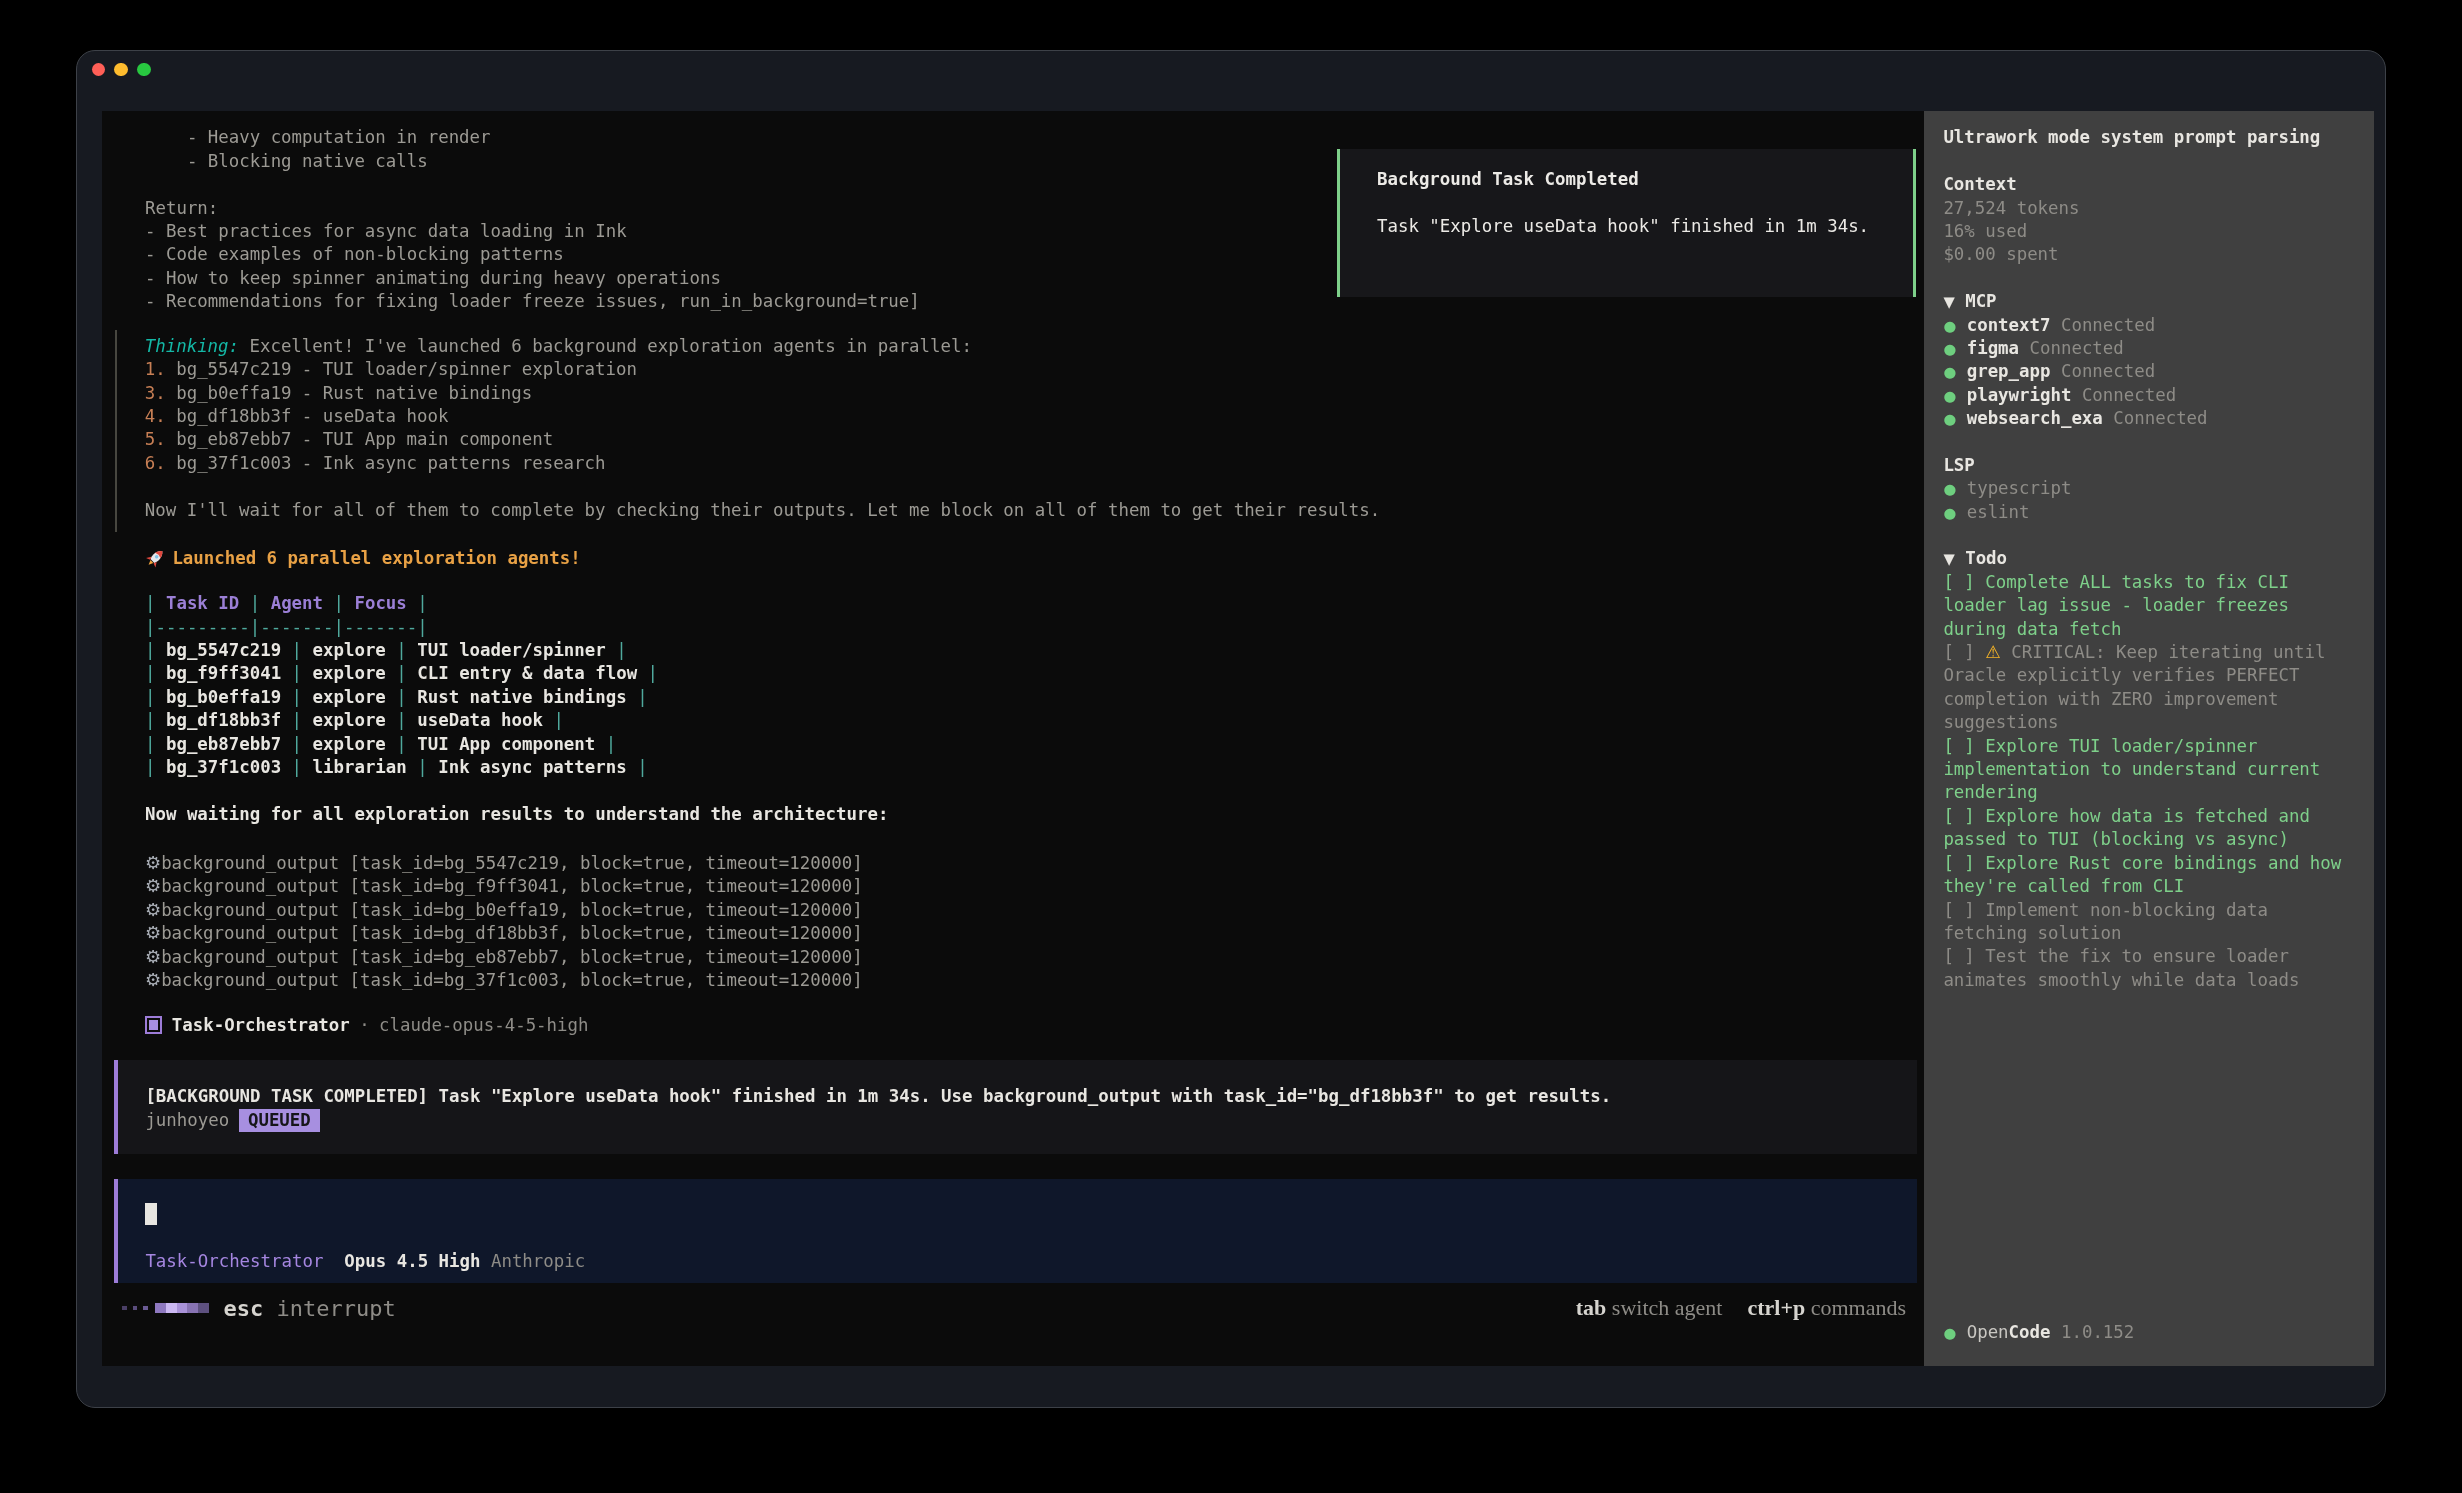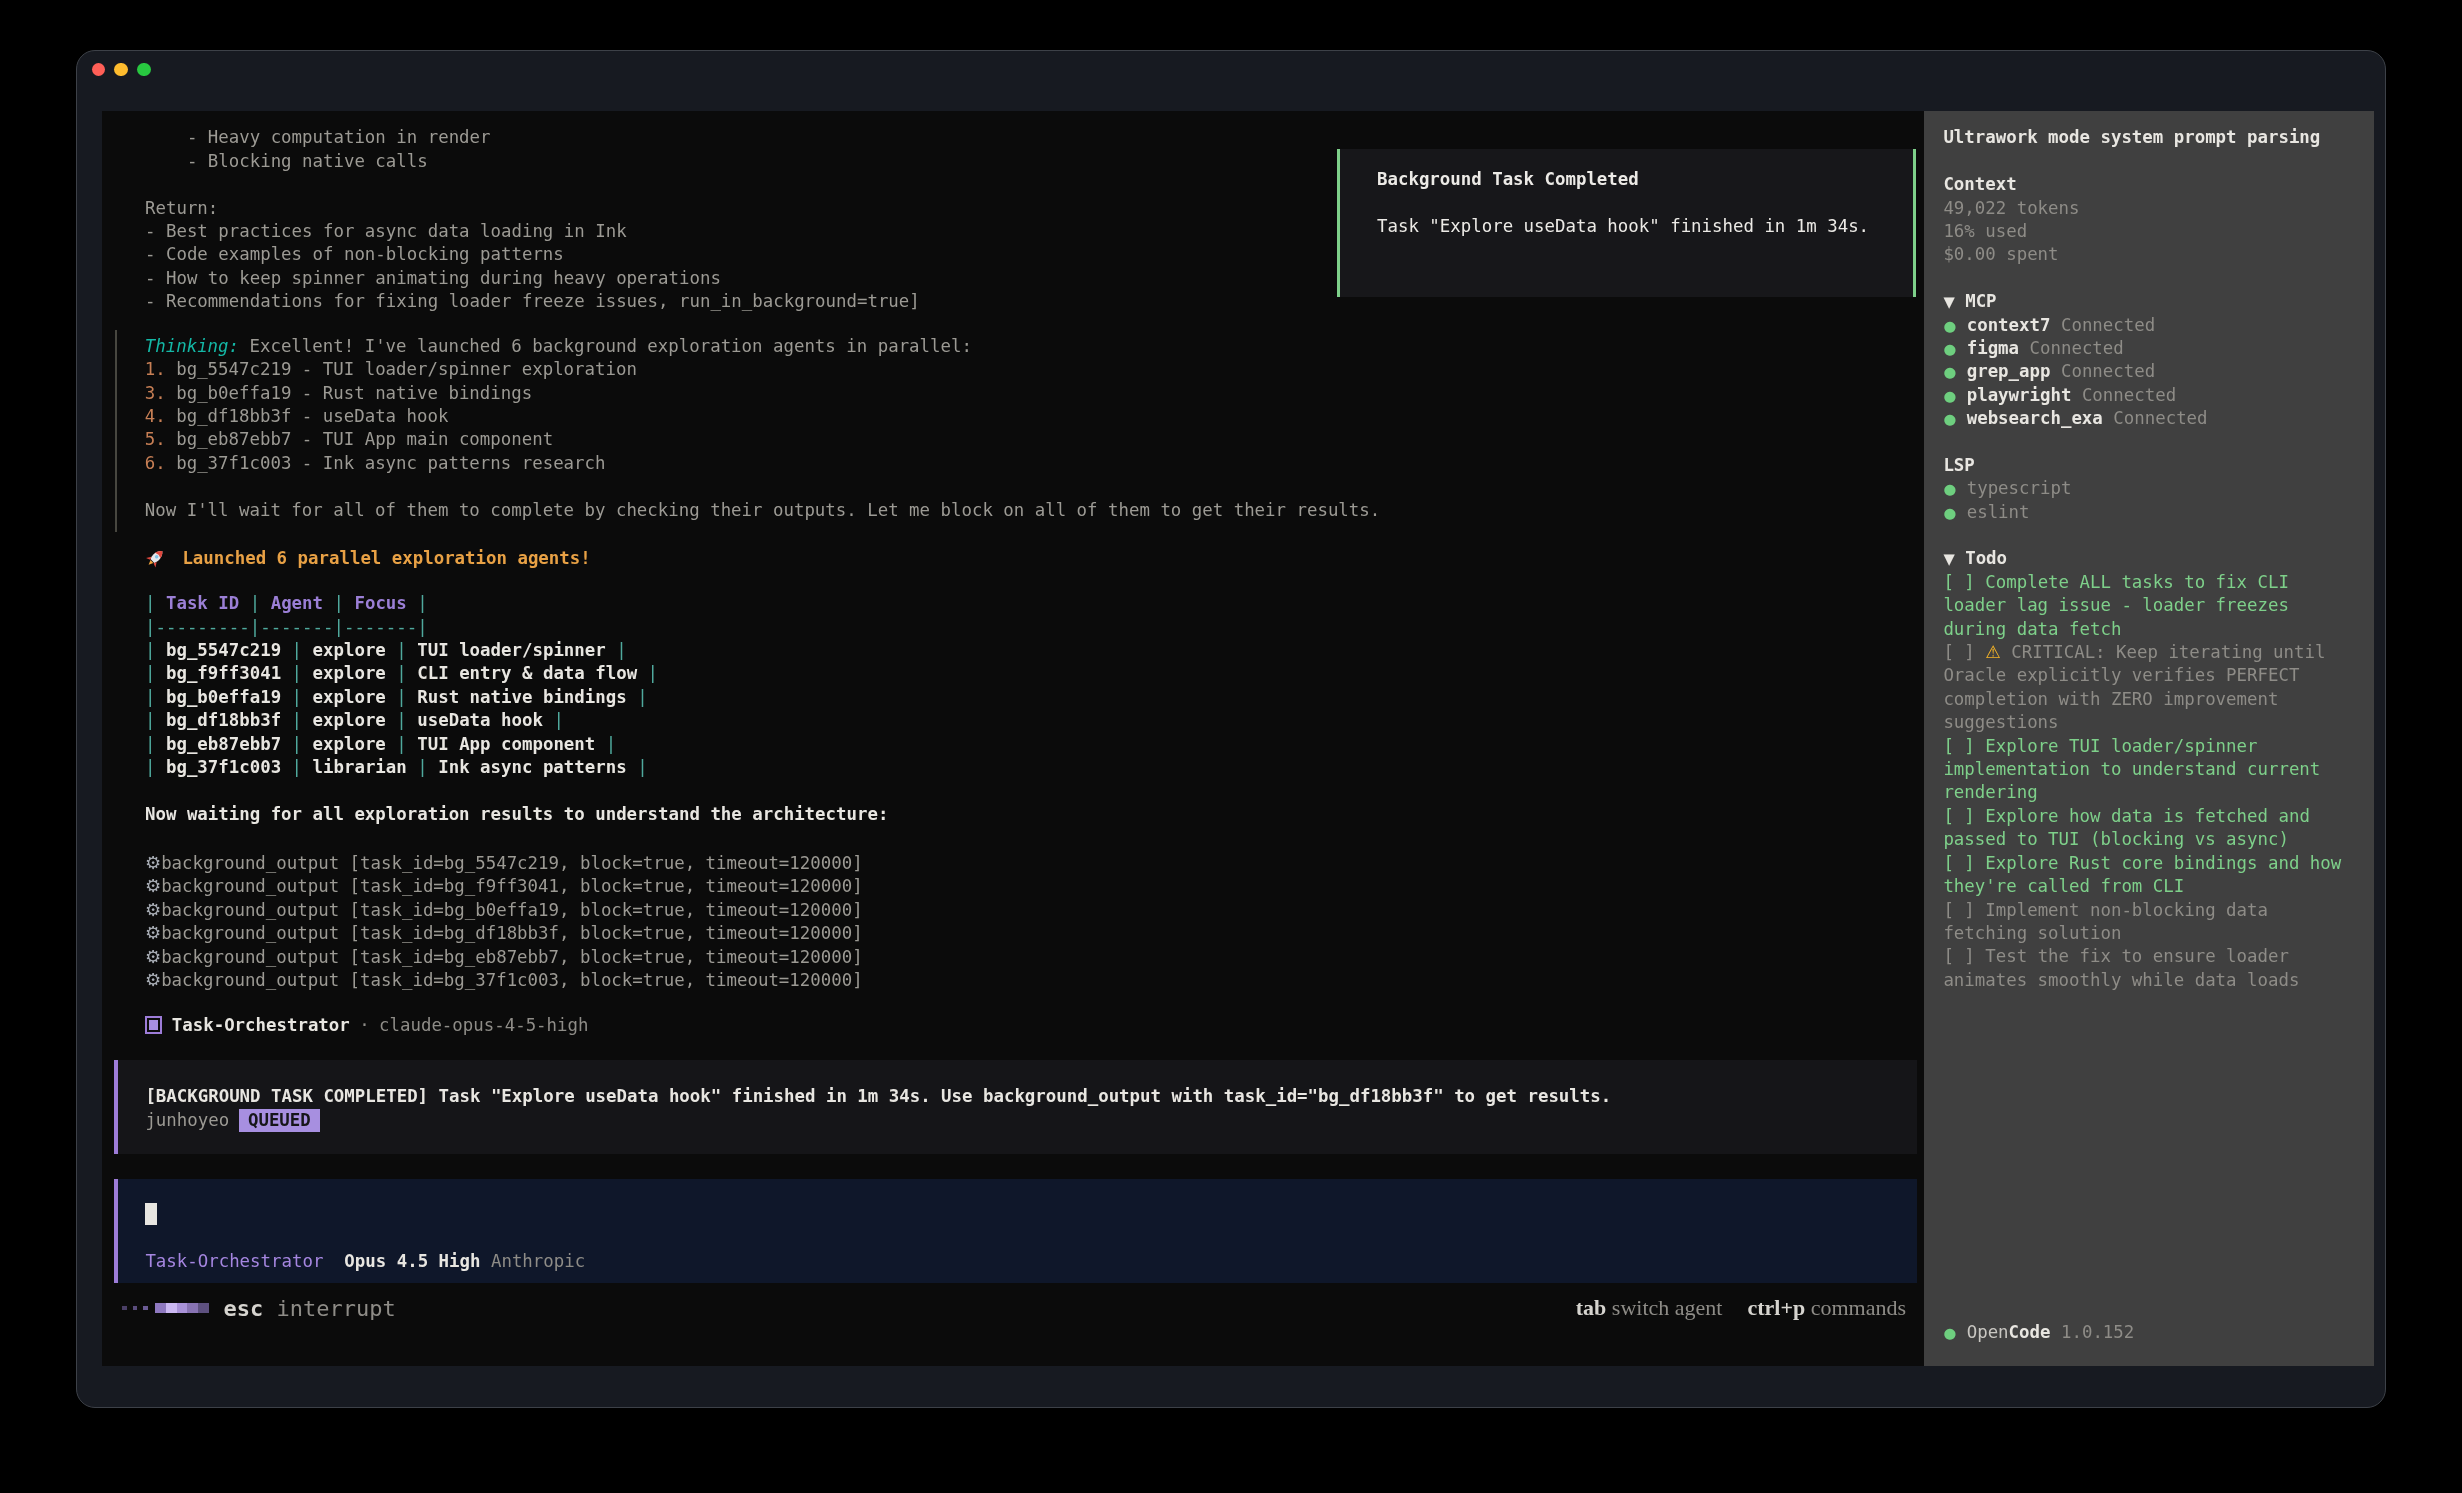--- a/index.html
+++ b/index.html
@@ -25,21 +25,21 @@
              padding:15.4px 20px 0 19.4px; font-size:17.4px; line-height:23.4px; color:#8e8c87; }
   
   .ln { height:23.4px; line-height:23.4px; font-size:17.4px; white-space:pre; color:#9c9a94; }
   .sec { margin-left:43px; }
   .gray { color:#9c9a94; }
   .white-b { color:#e8e6e1; font-weight:bold; }
   .thinking-block { margin-left:13.4px; margin-top:16.7px; border-left:2.7px solid #47463f;
                     padding:4.7px 0 10px 27.4px; }
   .t-label { color:#14b8a6; font-style:italic; }
   .num { color:#c77f55; }
-  .announce { margin-top:15.4px; display:flex; align-items:center; gap:16px; height:23.4px; }
+  .announce { margin-top:15.4px; display:flex; align-items:center; gap:6px; height:23.4px; }
   .announce-text { color:#e8a145; font-weight:bold; font-size:17.4px; line-height:23.4px; white-space:pre; }
   .tbl { margin-top:21.4px; }
   .pipe { color:#4fa99d; }
   .th { color:#9b7fd6; font-weight:bold; padding:0 1ch; }
   .cell { color:#e8e6e1; font-weight:bold; padding:0 1ch; }
   .divider { color:#4fa99d; }
   .waiting { margin-top:23.4px; }
   .toolcalls { margin-top:25px; }
   .gear { font-family:"DejaVu Sans",sans-serif; color:#a8adb5; font-size:18px; }
   .agent-header { margin-top:22px; height:23.4px; display:flex; align-items:center; gap:9.4px; }
@@ -273,21 +273,21 @@
         </div>
       </div>
 
       <div class="sidebar">
         <div class="sln sb-title">Ultrawork mode system prompt parsing</div>
         <div class="sln"></div>
 
         <div class="sln sb-head">Context</div>
         <div>
 
-        <div class="sln sb-gray">49,022 tokens</div>
+        <div class="sln sb-gray">27,524 tokens</div>
             <div class="sln sb-gray">16% used</div>
             <div class="sln sb-gray">$0.00 spent</div>
           </div>
         <div class="sln"></div>
 
         <div class="sln"><span class="tri">▼</span><span> </span><span class="sb-head">MCP</span></div>
         <div>
 
             <div class="sln"><span class="dot">●</span><span> </span><span class="mcp-name">context7</span><span> </span><span class="sb-gray">Connected</span></div>
 

